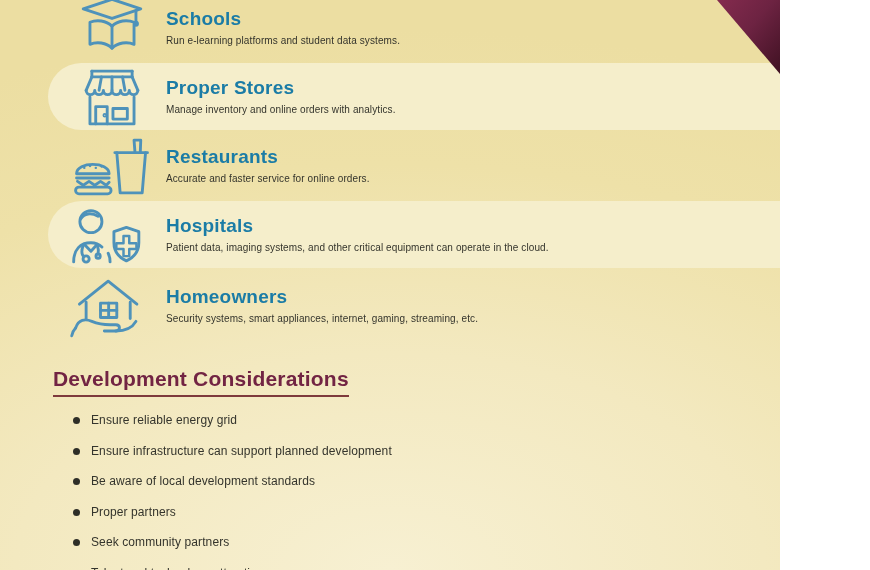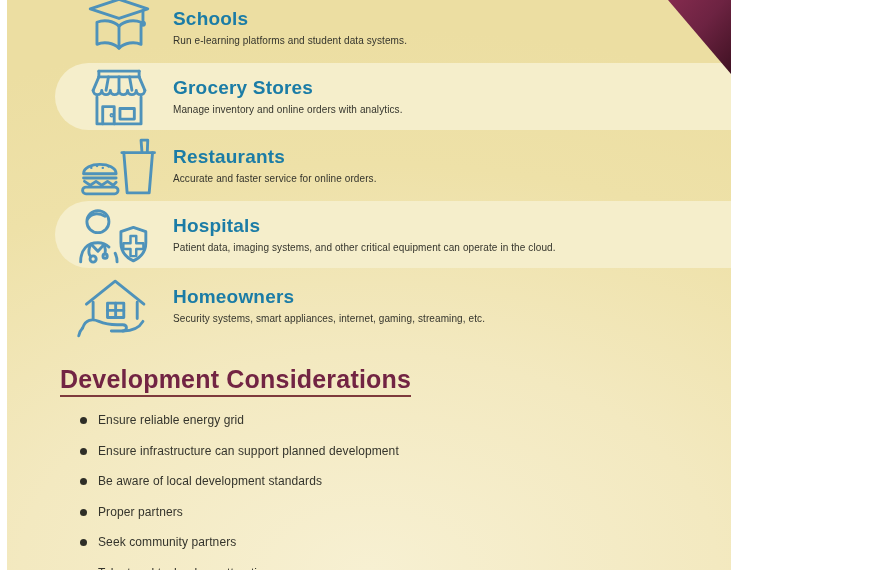--- a/index.html
+++ b/index.html
@@ -1,22 +1,21 @@
 <!DOCTYPE html>
 <html><head>
 <meta charset="utf-8">
 <style>
   html,body{margin:0;padding:0;}
   .page{
     position:relative;
-    width:724px;height:570px;
+    width:780px;height:570px;
     overflow:hidden;
     font-family:"Liberation Sans", sans-serif;
     background: radial-gradient(120% 95% at 50% 100%, #f7f0d2 0%, #f3e9c0 40%, #eee1a8 75%, #ecdea2 100%);
-    margin-left: 7px;
   }
   .corner-triangle{
     position:absolute;top:0;right:0;
     width:63px;height:74px;
     background:linear-gradient(to bottom right,#842b4e 0%,#6d2342 45%,#3f1122 100%);
     clip-path:polygon(0 0,100% 0,100% 100%);
     z-index:5;
   }
   .row{position:absolute;left:0;width:100%;height:69px;}
   .row .band{
@@ -35,21 +34,21 @@
   .row-title{
     font-size:19px;font-weight:bold;color:#1b7ca6;
     line-height:22px;letter-spacing:.2px;
   }
   .row-desc{
     font-size:10px;color:#34342c;line-height:20px;margin-top:1px;letter-spacing:.1px;
   }
   .considerations{position:absolute;left:53px;top:366px;right:30px;}
   .section-heading{
     display:inline-block;margin:0;
-    font-size:25px;font-weight:bold;color:#722443;
+    font-size:21px;font-weight:bold;color:#722443;
     line-height:26px;letter-spacing:.2px;
     border-bottom:2px solid #7e3a3c;padding-bottom:3px;
   }
   .bullets{list-style:none;margin:13px 0 0 0;padding:0 0 0 20px;}
   .bullets li{
     display:flex;align-items:flex-start;
     font-size:12px;line-height:21px;color:#34342c;
     margin-bottom:9.5px;letter-spacing:.1px;
   }
   .bullets .dot{
@@ -90,21 +89,21 @@
         <path d="M27 12 L21 26 M69 12 L75 26"></path>
         <path d="M37 12 L34.5 26 M48 12 V26 M59 12 L61.5 26"></path>
         <path d="M21 26 a4.5 4.5 0 0 0 9 0 a4.5 4.5 0 0 0 9 0 a4.5 4.5 0 0 0 9 0 a4.5 4.5 0 0 0 9 0 a4.5 4.5 0 0 0 9 0 a4.5 4.5 0 0 0 9 0"></path>
         <path d="M25 33 V61 H71 V33"></path>
         <path d="M31 61 V43 H43 V61"></path>
         <circle cx="40.5" cy="52" r="0.9"></circle>
         <rect x="49" y="45" width="15" height="11"></rect>
       </svg>
     </div>
     <div class="row-text">
-      <div class="row-title">Grocery Stores</div>
+      <div class="row-title">Proper Stores</div>
       <div class="row-desc">Manage inventory and online orders with analytics.</div>
     </div>
   </div>
 
   <div class="row" style="top:132px;">
     <div class="row-icon">
       <svg viewBox="0 0 96 68" fill="none" stroke="#4e92ba" stroke-width="3" stroke-linecap="round" stroke-linejoin="round">
         <path d="M72 19 L71 6 H78 L77.5 19"></path>
         <path d="M51 19 H85"></path>
         <path d="M53 19 L56.5 61 H79.5 L83 19"></path>

